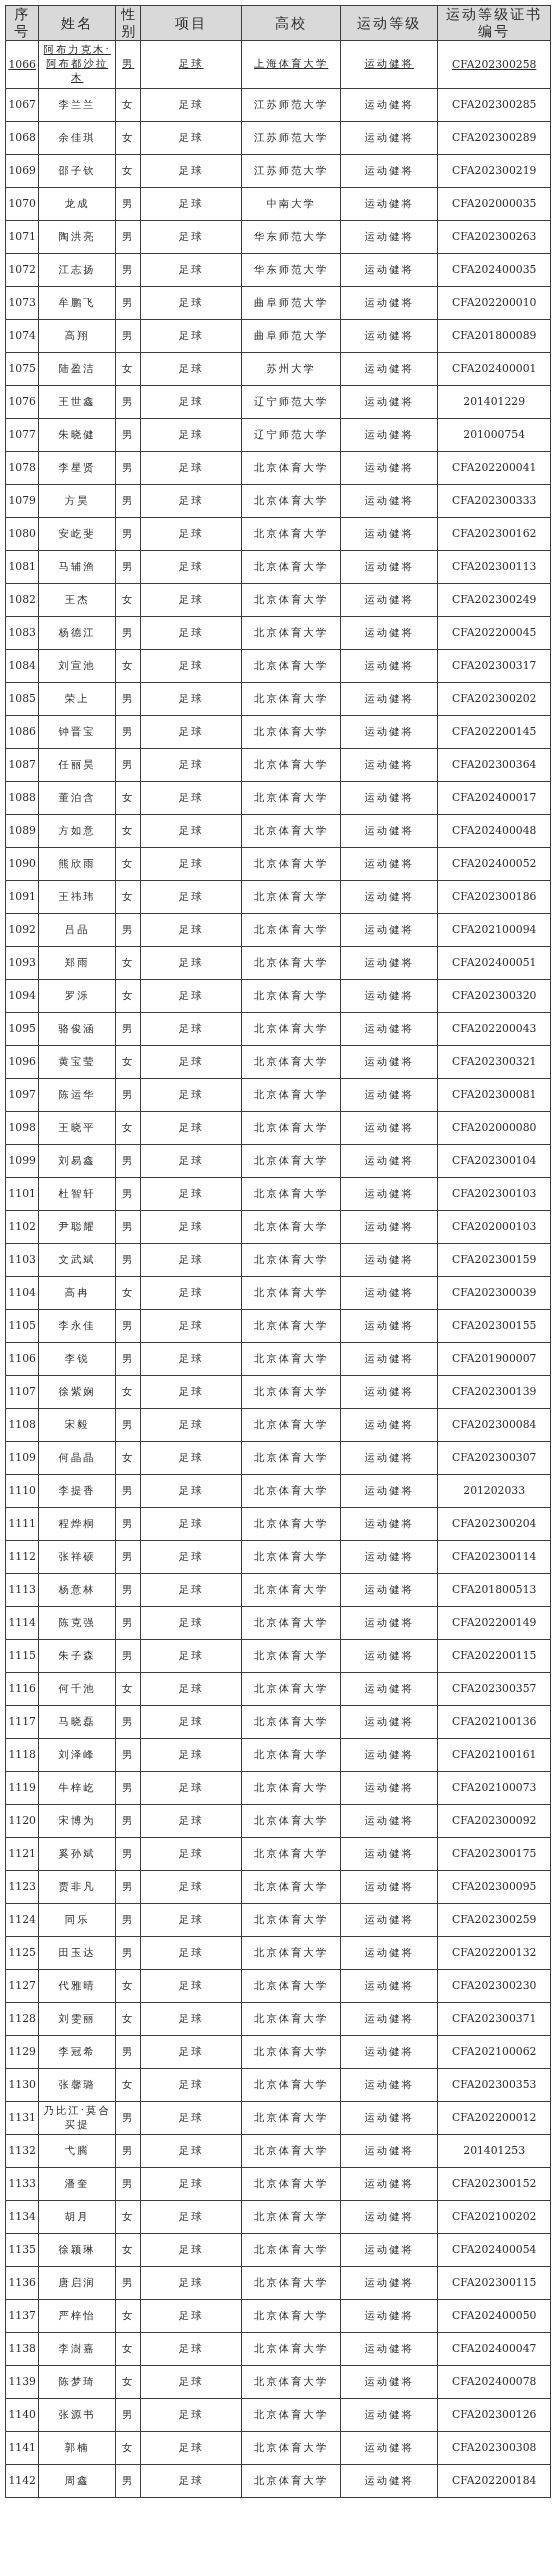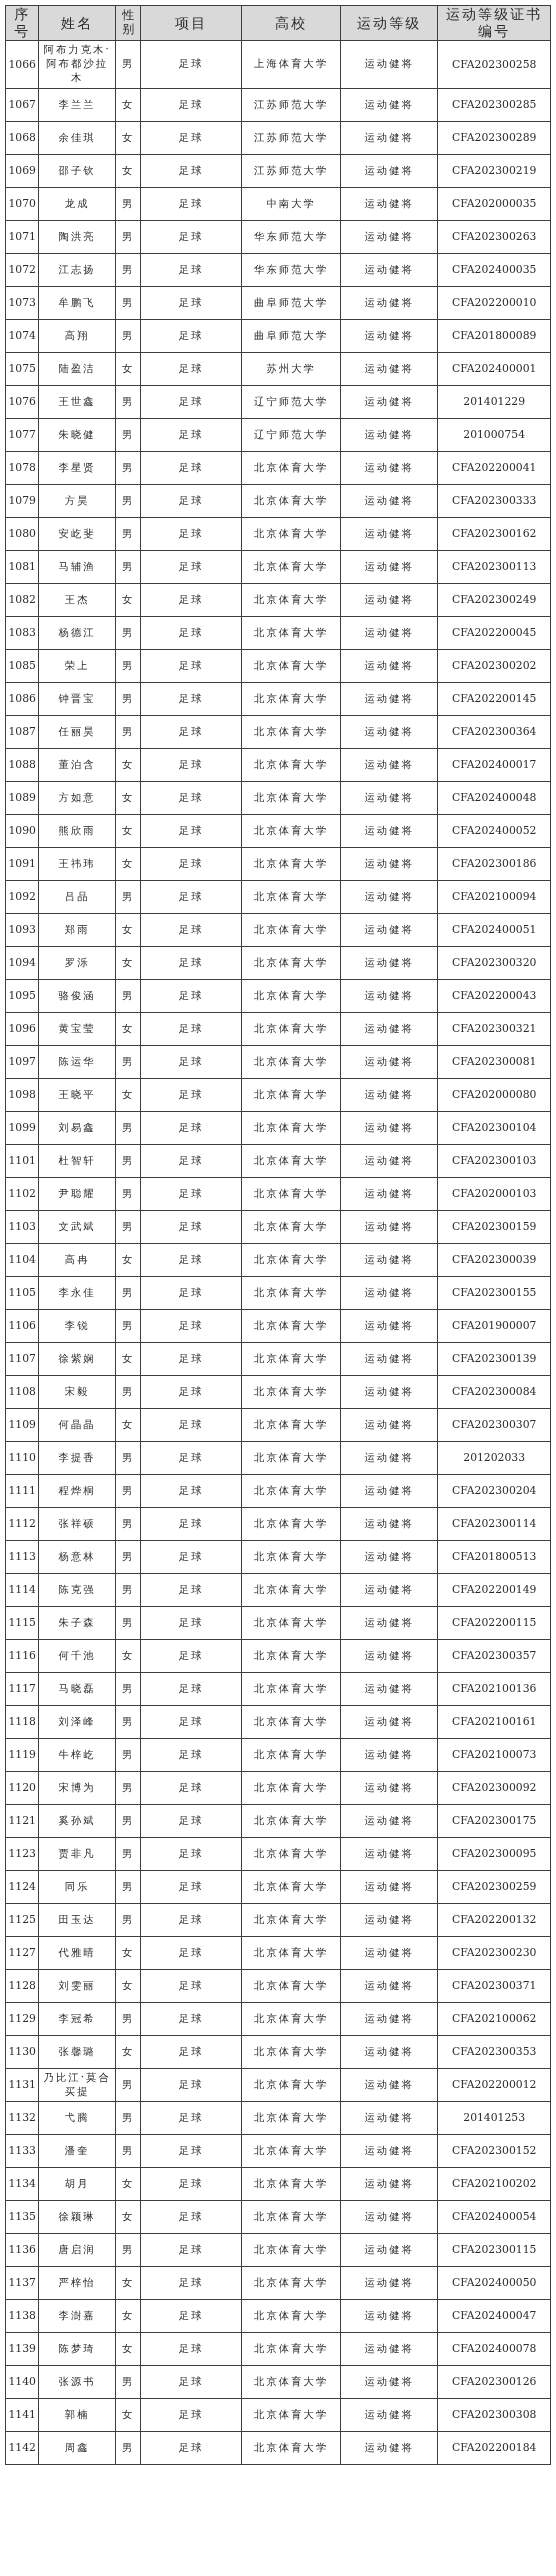--- a/index.html
+++ b/index.html
@@ -5,25 +5,25 @@
   html, body { margin: 0; padding: 0; background: #ffffff; }
   body { width: 556px; height: 2853px; position: relative; overflow: hidden; }
   .table-wrap { position: absolute; left: 5.2px; top: 5.2px; width: 546px; }
   table { border-collapse: collapse; width: 546px; table-layout: fixed;
           font-family: "DejaVu Serif", "Liberation Serif", serif; color: #2b2b2b; }
   col.c-idx { width: 33px; } col.c-name { width: 77px; } col.c-sex { width: 25px; }
   col.c-item { width: 101px; } col.c-school { width: 99px; } col.c-level { width: 97px; }
   col.c-cert { width: 113px; }
   th, td { border: 1px solid #3d3d3d; text-align: center; vertical-align: middle; padding: 0 1px; }
   th { background: #d9d9d9; height: 33px; font-size: 14px; font-weight: normal; letter-spacing: 2.1px; line-height: 1.2; }
-  th.sex-head { letter-spacing: 0; font-size: 12px; font-family: Liberation Mono, monospace; }
+  th.sex-head { letter-spacing: 0; font-size: 14px; }
   td { height: 32px; font-size: 10.3px; letter-spacing: 2.1px; }
   td.idx { letter-spacing: 0; font-size: 10.8px; }
   td.cert { letter-spacing: 0; font-size: 10.8px; }
-  tr.tall td { height: 47px; }
+  tr.tall td { height: 47px; text-decoration: underline; }
   td.name.multi { line-height: 1.35; font-size: 10.3px; }
 </style>
 </head>
 <body>
 
 <div class="table-wrap">
   <table>
     <colgroup>
       <col class="c-idx">
         <col class="c-name">
@@ -201,20 +201,29 @@
         <tr>
           <td class="idx">1083</td>
           <td class="name">杨德江</td>
           <td class="sex">男</td>
           <td class="item">足球</td>
           <td class="school">北京体育大学</td>
           <td class="level">运动健将</td>
           <td class="cert">CFA202200045</td>
         </tr>
         <tr>
+          <td class="idx">1084</td>
+          <td class="name">刘宣池</td>
+          <td class="sex">女</td>
+          <td class="item">足球</td>
+          <td class="school">北京体育大学</td>
+          <td class="level">运动健将</td>
+          <td class="cert">CFA202300317</td>
+        </tr>
+        <tr>
           <td class="idx">1085</td>
           <td class="name">荣上</td>
           <td class="sex">男</td>
           <td class="item">足球</td>
           <td class="school">北京体育大学</td>
           <td class="level">运动健将</td>
           <td class="cert">CFA202300202</td>
         </tr>
         <tr>
           <td class="idx">1086</td>

